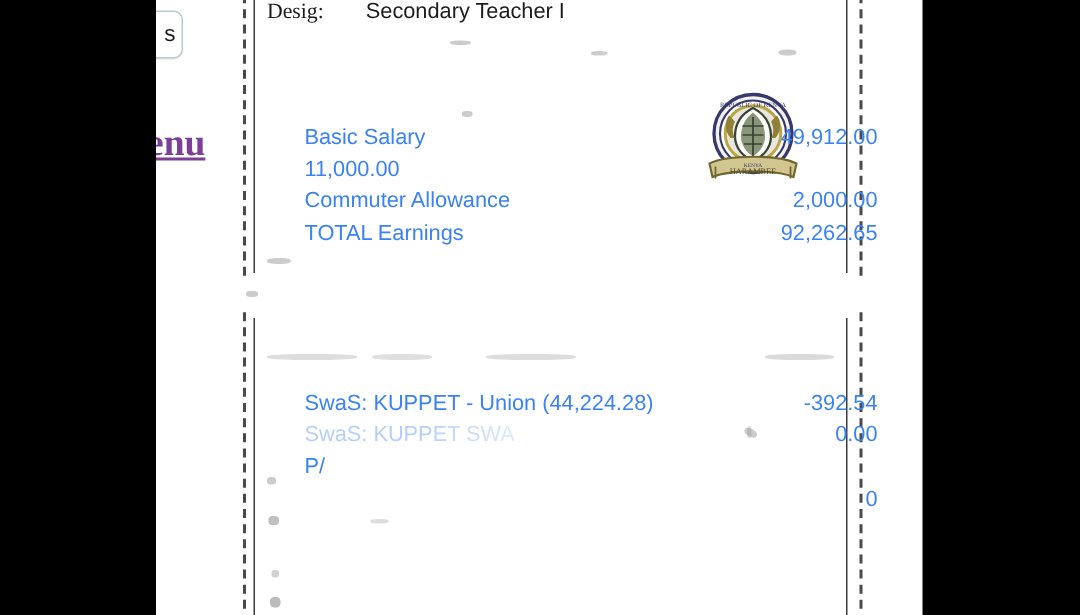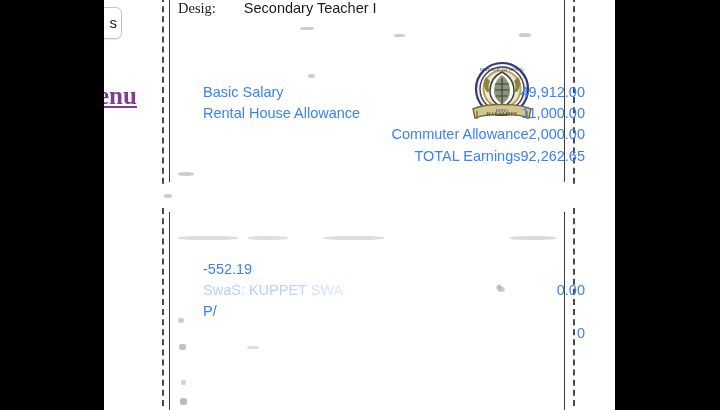--- a/index.html
+++ b/index.html
@@ -200,47 +200,47 @@
           <text x="39" y="10" font-size="4.4" text-anchor="middle" fill="#2d2f66" font-family="'Liberation Serif', serif">REPUBLIC OF KENYA</text>
           <text x="39" y="50.5" font-size="3.6" text-anchor="middle" fill="#2d2f66" font-family="'Liberation Serif', serif">KENYA</text>
         </svg>
       </div>
 
       <div class="row" style="top:95px;">
         <span class="label">Basic Salary</span>
         <span class="amount">49,912.00</span>
       </div>
       <div class="row" style="top:116px;">
-        <span class="label">Rental House Allowance</span>
         <span class="amount">11,000.00</span>
       </div>
-      <div class="row" style="top:137px;justify-content:flex-end;">
+      <div class="row" style="top:137px;">
         <span class="label">Commuter Allowance</span>
         <span class="amount">2,000.00</span>
       </div>
-      <div class="row" style="top:159px;justify-content:flex-end;">
+      <div class="row" style="top:159px;">
         <span class="label">TOTAL Earnings</span>
         <span class="amount">92,262.65</span>
       </div>
 
       <div class="speck" style="left:16px; top:186px; width:16px; height:4px;"></div>
       <div class="speck" style="left:2px; top:208px; width:8px; height:4px;"></div>
 
       <div class="row faded-1" style="top:250px;">
         <span class="label"></span>
         <span class="amount"></span>
       </div>
 
       <div class="speck" style="left:16px; top:250px; width:60px; height:4px; opacity:0.3;"></div>
       <div class="speck" style="left:86px; top:250px; width:40px; height:4px; opacity:0.28;"></div>
       <div class="speck" style="left:162px; top:250px; width:60px; height:4px; opacity:0.3;"></div>
       <div class="speck" style="left:348px; top:250px; width:46px; height:4px; opacity:0.32;"></div>
 
       <div class="row" style="top:272px;">
-        <span class="amount">-552.19</span>
+        <span class="label">SwaS: KUPPET - Union (44,224.28)</span>
+        <span class="amount">-392.54</span>
       </div>
 
       <div class="row" style="top:293px; overflow:hidden;">
         <span class="label faded-2">SwaS: KUPPET SWA</span>
         <span class="amount">0.00</span>
       </div>
       <div class="fade-mask" style="left:120px; top:290px; height:20px; width:170px;"></div>
       <div class="speck" style="left:334px; top:300px; width:9px; height:5px; transform:rotate(28deg);"></div>
       <div class="speck" style="left:336px; top:298px; width:3px; height:8px; opacity:0.3;"></div>
 

